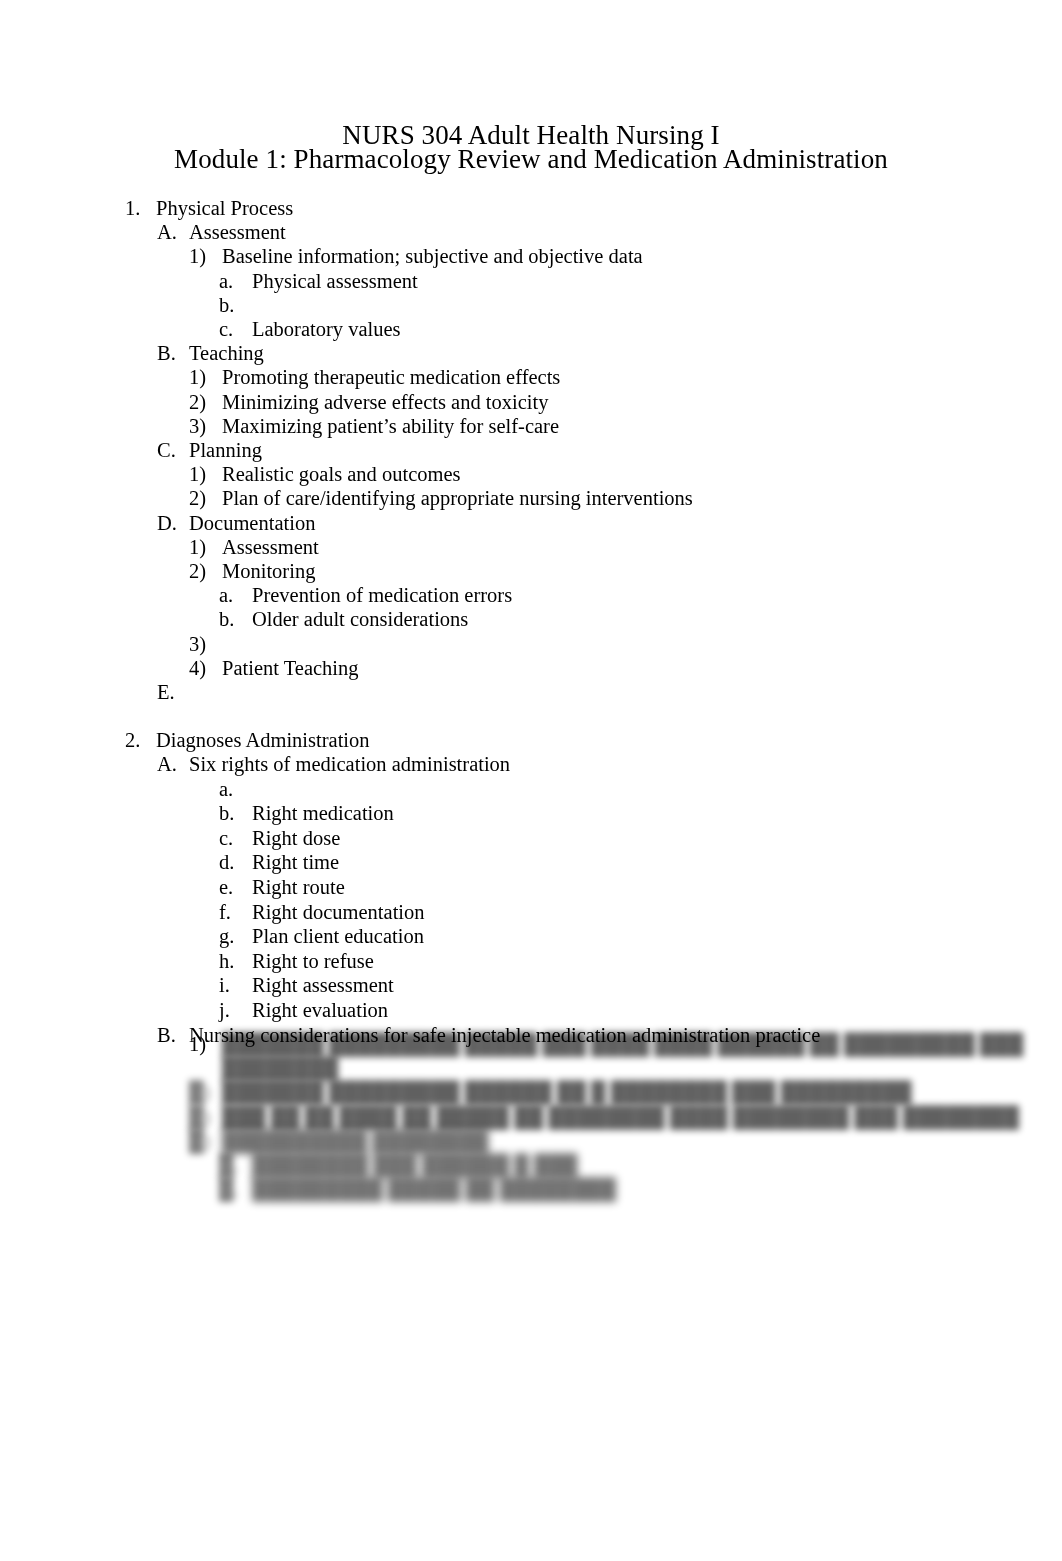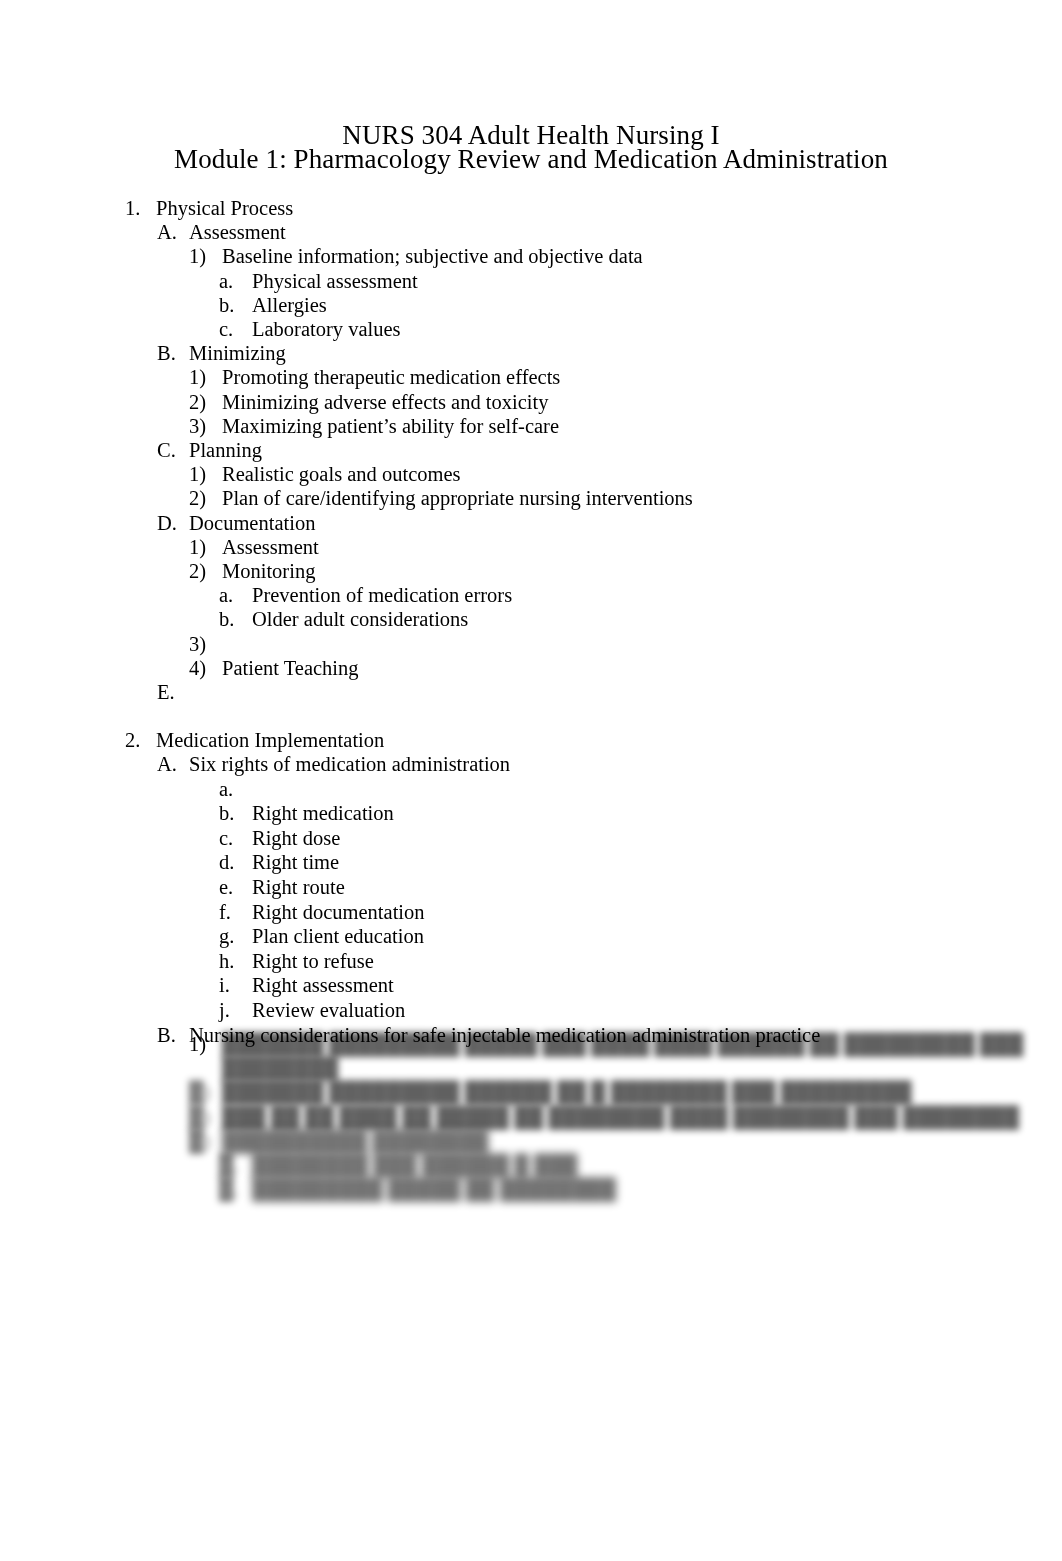--- a/index.html
+++ b/index.html
@@ -139,30 +139,29 @@
     <div class="row lvl3">
       <span class="marker">1)</span>
       <span class="text">Baseline information; subjective and objective data</span>
     </div>
     <div class="row lvl4">
       <span class="marker">a.</span>
       <span class="text">Physical assessment</span>
     </div>
     <div class="row lvl4">
       <span class="marker">b.</span>
-      <span class="text">Allergies</span>
     </div>
     <div class="row lvl4">
       <span class="marker">c.</span>
       <span class="text">Laboratory values</span>
     </div>
 
     <div class="row lvl2">
       <span class="marker">B.</span>
-      <span class="text">Minimizing</span>
+      <span class="text">Teaching</span>
     </div>
     <div class="row lvl3">
       <span class="marker">1)</span>
       <span class="text">Promoting therapeutic medication effects</span>
     </div>
     <div class="row lvl3">
       <span class="marker">2)</span>
       <span class="text">Minimizing adverse effects and toxicity</span>
     </div>
     <div class="row lvl3">
@@ -212,21 +211,21 @@
     </div>
 
     <div class="row lvl2">
       <span class="marker">E.</span>
     </div>
 
     <div class="gap"></div>
 
     <div class="row lvl1">
       <span class="marker">2.</span>
-      <span class="text">Medication Implementation</span>
+      <span class="text">Diagnoses Administration</span>
     </div>
 
     <div class="row lvl2">
       <span class="marker">A.</span>
       <span class="text">Six rights of medication administration</span>
     </div>
 
     <div class="row lvl4 loose">
       <span class="marker">a.</span>
     </div>
@@ -257,21 +256,21 @@
     <div class="row lvl4 loose">
       <span class="marker">h.</span>
       <span class="text">Right to refuse</span>
     </div>
     <div class="row lvl4 loose">
       <span class="marker">i.</span>
       <span class="text">Right assessment</span>
     </div>
     <div class="row lvl4 loose">
       <span class="marker">j.</span>
-      <span class="text">Review evaluation</span>
+      <span class="text">Right evaluation</span>
     </div>
 
     <div class="row lvl2">
       <span class="marker">B.</span>
       <span class="text">Nursing considerations for safe injectable medication administration practice</span>
     </div>
 
   </div>
 
   <div class="redacted-block">

